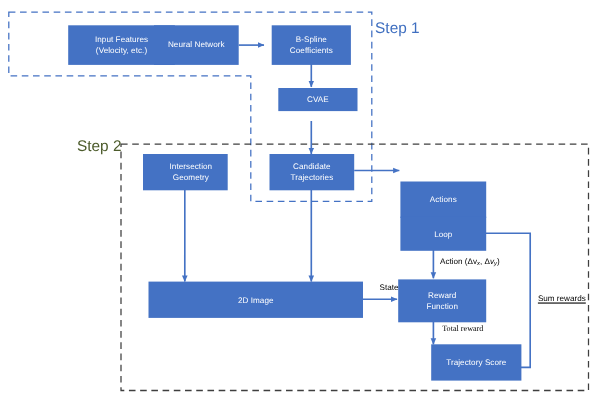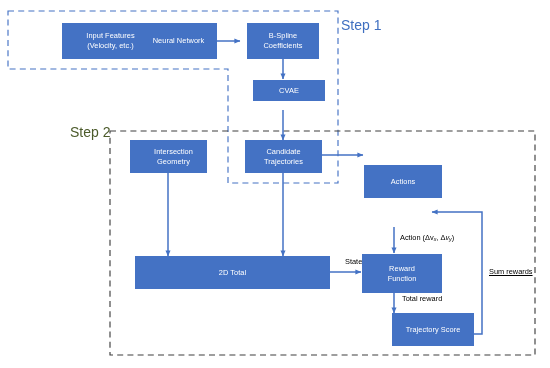--- a/index.html
+++ b/index.html
@@ -119,35 +119,38 @@
 
   <div class="node" style="left:130px; top:140px; width:77px; height:33px;padding-left:12px;">
     <span>Intersection
 Geometry</span>
   </div>
 
   <div class="node" style="left:364px; top:140px; width:78px; height:33px;margin-top:25px;">
     <span>Actions</span>
   </div>
 
+  <div class="node" style="left:364px; top:197px; width:78px; height:31px;">
+    <span>Loop</span>
+  </div>
 
   <div class="node" style="left:135px; top:256px; width:195px; height:33px;">
-    <span>2D Total</span>
+    <span>2D Image</span>
   </div>
 
   <div class="node" style="left:362px; top:254px; width:80px; height:39px;">
     <span>Reward
 Function</span>
   </div>
 
   <div class="node" style="left:360px; top:313px; width:82px; height:33px;margin-left:32px;">
     <span>Trajectory Score</span>
   </div>
 
   <div class="edge-label" style="left:333px; top:257px;padding-left:12px;">State</div>
 
   <div class="edge-label" style="left:400px; top:233px;"><span>Action (Δv</span><span class="sub ital">x</span><span>, Δ</span><span class="ital">v</span><span class="sub ital">y</span><span>)</span></div>
 
-  <div class="edge-label" style="left:402px; top:294px;">Total reward</div>
+  <div class="edge-label" style="left:402px; top:294px;font-family:Liberation Serif, serif;">Total reward</div>
 
   <div class="edge-label" style="left:489px; top:267px;text-decoration:underline;">Sum rewards</div>
 
 </div>
 
 </body></html>

